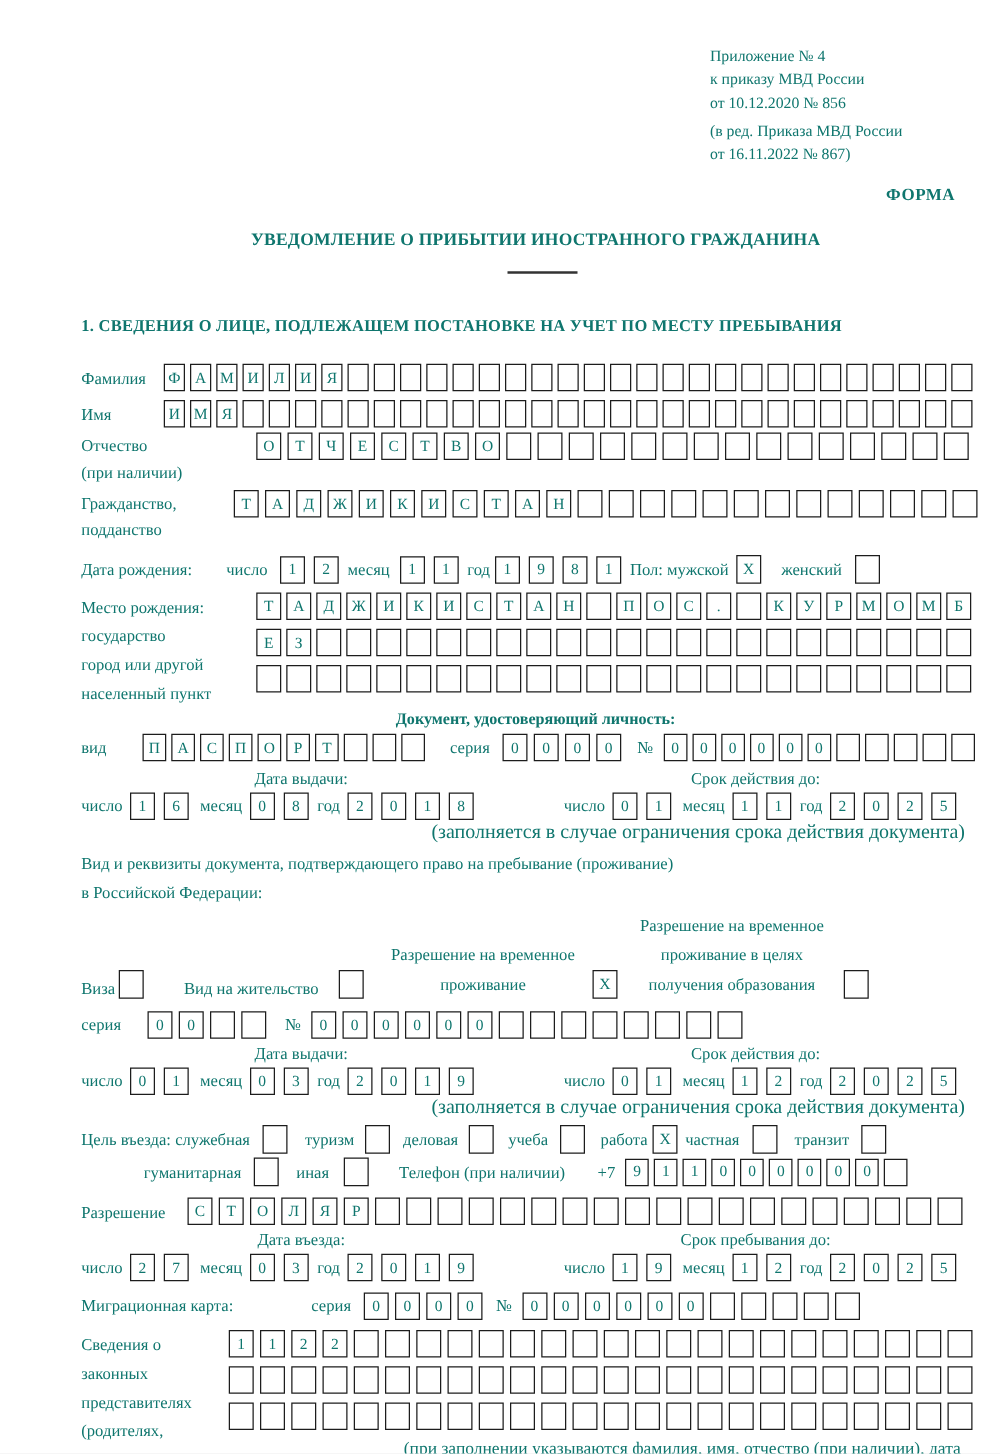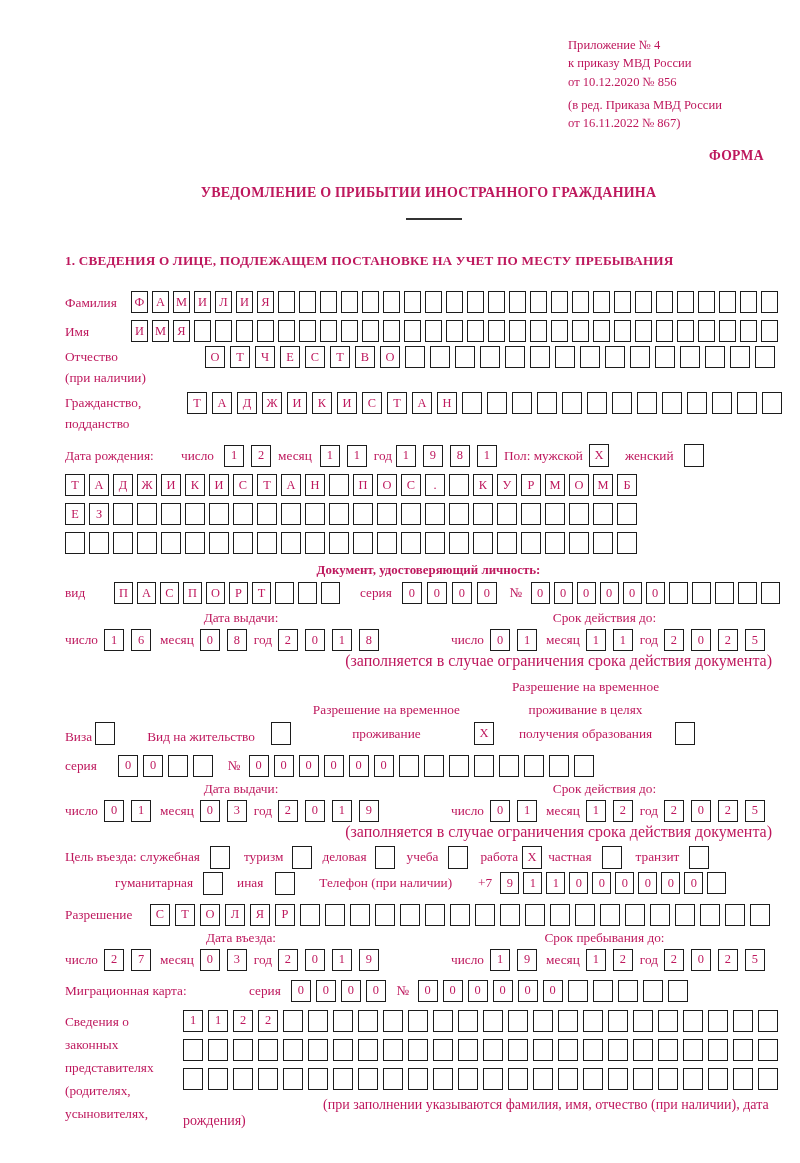--- a/index.html
+++ b/index.html
@@ -1,17 +1,17 @@
 <!DOCTYPE html>
 <html lang="ru"><head>
 <meta charset="utf-8">
 <style>
   html,body{margin:0;padding:0;background:#e9e9e9;}
   .page{
-    width:800px;height:1163px;box-sizing:border-box;background:#fff;color:#be185d;
+    width:800px;height:1163px;box-sizing:border-box;background:#fff;color:#0f766e;
     font-family:"Liberation Serif","DejaVu Serif",serif;font-size:13.3px;
     padding:36px 8px 0 65px;overflow:hidden;position:relative;margin:0 auto;
   }
   
   .hdr{width:196px;margin-left:auto;margin-right:28px;line-height:1.45;font-size:12.6px;}
   .hdr .gap{height:5px;}
   .forma{ text-align:right;margin-right:28px;margin-top:16px;font-weight:bold;font-size:13.6px;letter-spacing:.4px;}
   .title{text-align:center;font-weight:bold;font-size:14px;margin-top:18px;line-height:1.6;letter-spacing:.2px;}
   .blank-line{display:inline-block;width:56px;height:2px;background:#333;margin-left:10px;vertical-align:baseline;}
   .section-title{font-weight:bold;font-size:13.2px;margin-top:26px;letter-spacing:.2px;}
@@ -229,20 +229,26 @@
           <span class="cell">8</span>
           <span class="cell">1</span>
         </span>
       <span class="lbl" style="margin-right:6px">Пол: мужской</span>
       <span class="checkbox">X</span>
       <span class="lbl" style="margin:0 10px 0 16px">женский</span>
       <span class="checkbox"></span>
     </div>
 
     <div class="row" style="align-items:flex-start">
+      <span class="lblcol" style="width:140px;line-height:23px">
+        <span style="display:block">Место рождения:</span>
+        <span style="display:block">государство</span>
+        <span style="display:block">город или другой</span>
+        <span style="display:block">населенный пункт</span>
+      </span>
       <span class="stack">
         <span class="cells c24">
             <span class="cell">Т</span>
             <span class="cell">А</span>
             <span class="cell">Д</span>
             <span class="cell">Ж</span>
             <span class="cell">И</span>
             <span class="cell">К</span>
             <span class="cell">И</span>
             <span class="cell">С</span>
@@ -396,20 +402,24 @@
         <span class="cells cdate">
             <span class="cell">2</span>
             <span class="cell">0</span>
             <span class="cell">2</span>
             <span class="cell">5</span>
           </span>
       </span>
     </div>
     <div class="note-right">(заполняется в случае ограничения срока действия документа)</div>
 
+    <div class="para">
+      <div>Вид и реквизиты документа, подтверждающего право на пребывание (проживание)</div>
+      <div>в Российской Федерации:</div>
+    </div>
 
     <div class="ck-multiline">
       <span class="lbl">Виза</span>
       <span class="checkbox" style="margin-left:3px"></span>
       <span class="lbl" style="margin-left:32px">Вид на жительство</span>
       <span class="checkbox" style="margin-left:16px"></span>
       <span class="txt-c" style="margin-left:22px">
         <span style="display:block">Разрешение на временное</span>
         <span style="display:block">проживание</span>
       </span>

